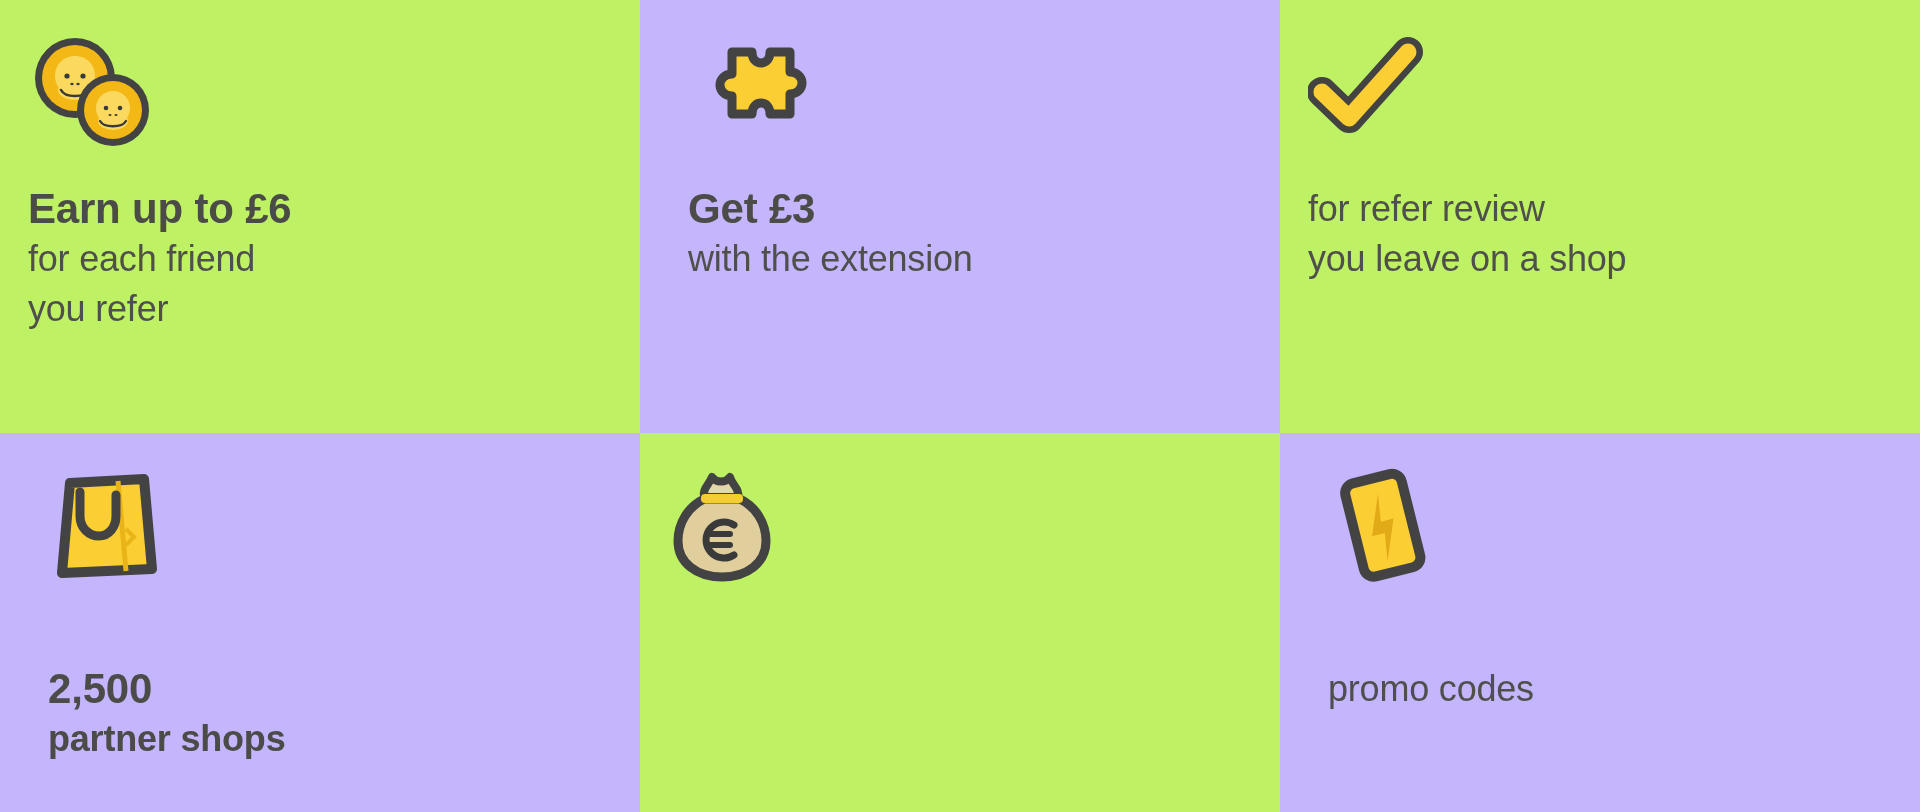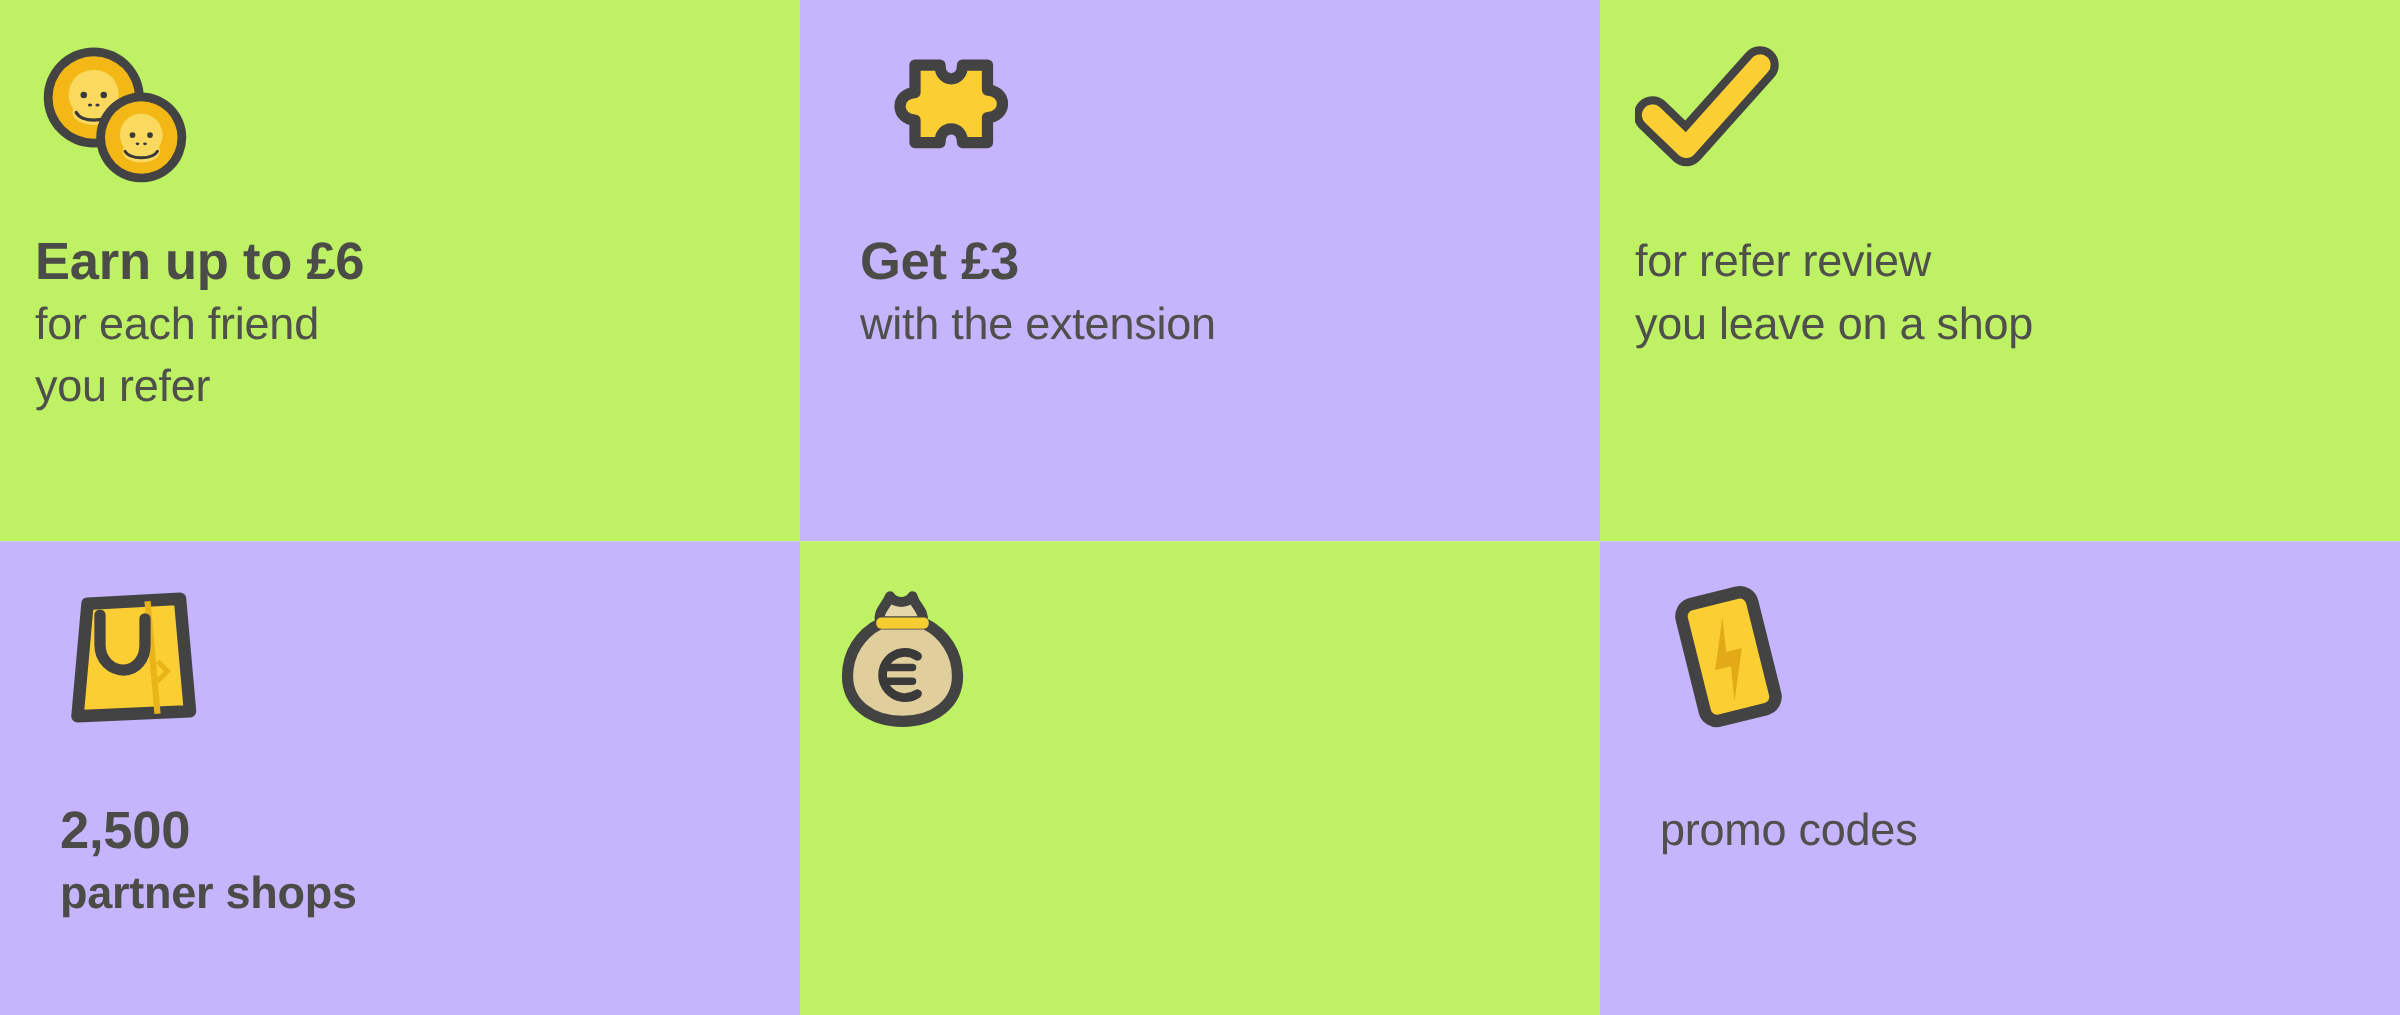--- a/index.html
+++ b/index.html
@@ -58,21 +58,21 @@
     line-height: 50px;
     letter-spacing: -0.2px;
     white-space: nowrap;
   }
   .subline.strong {
     font-weight: bold;
     color: #4b4b47;
   }
 
   
-  .row2 .cell-text { margin-top: 54px; }
+  .row2 .cell-text { margin-top: 79px; }
   .row2 .cell-icon { height: 118px; }
 </style>
 </head>
 <body>
 
 <div class="benefits-grid">
 
   <div class="cell bg-white row1">
     <div class="cell-icon">
       <svg width="125" height="112" viewBox="0 0 125 112" aria-hidden="true">

